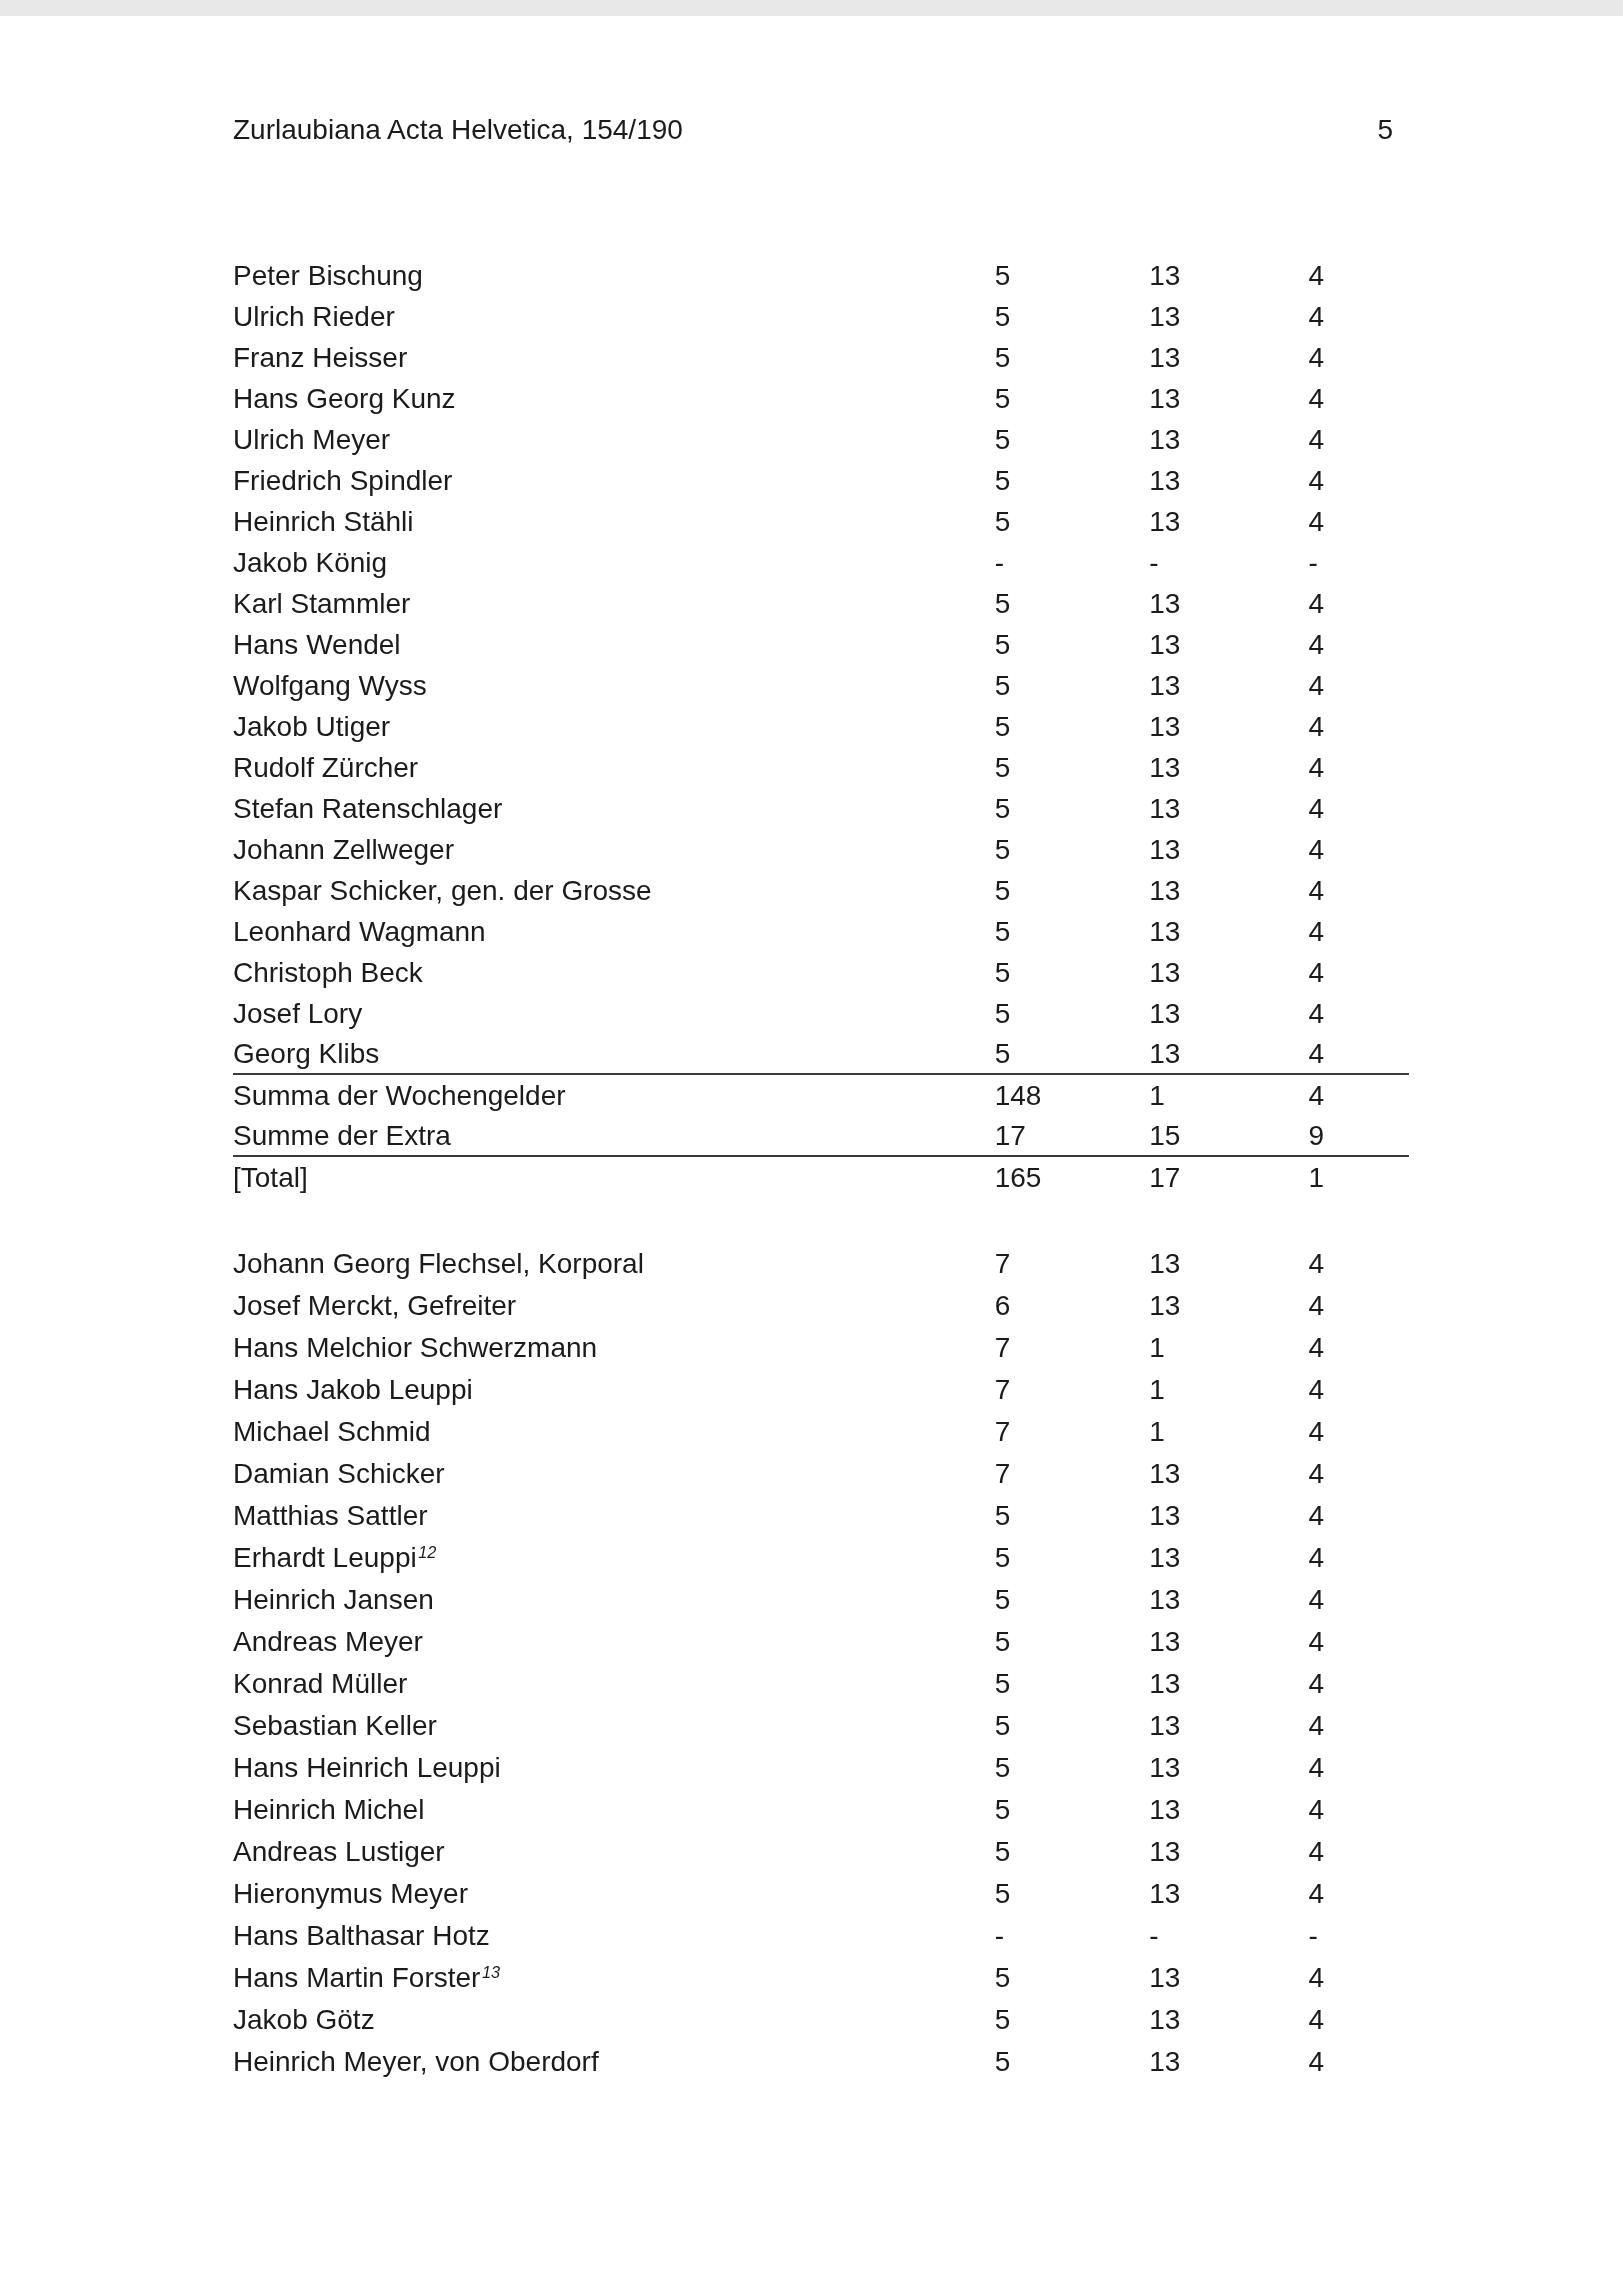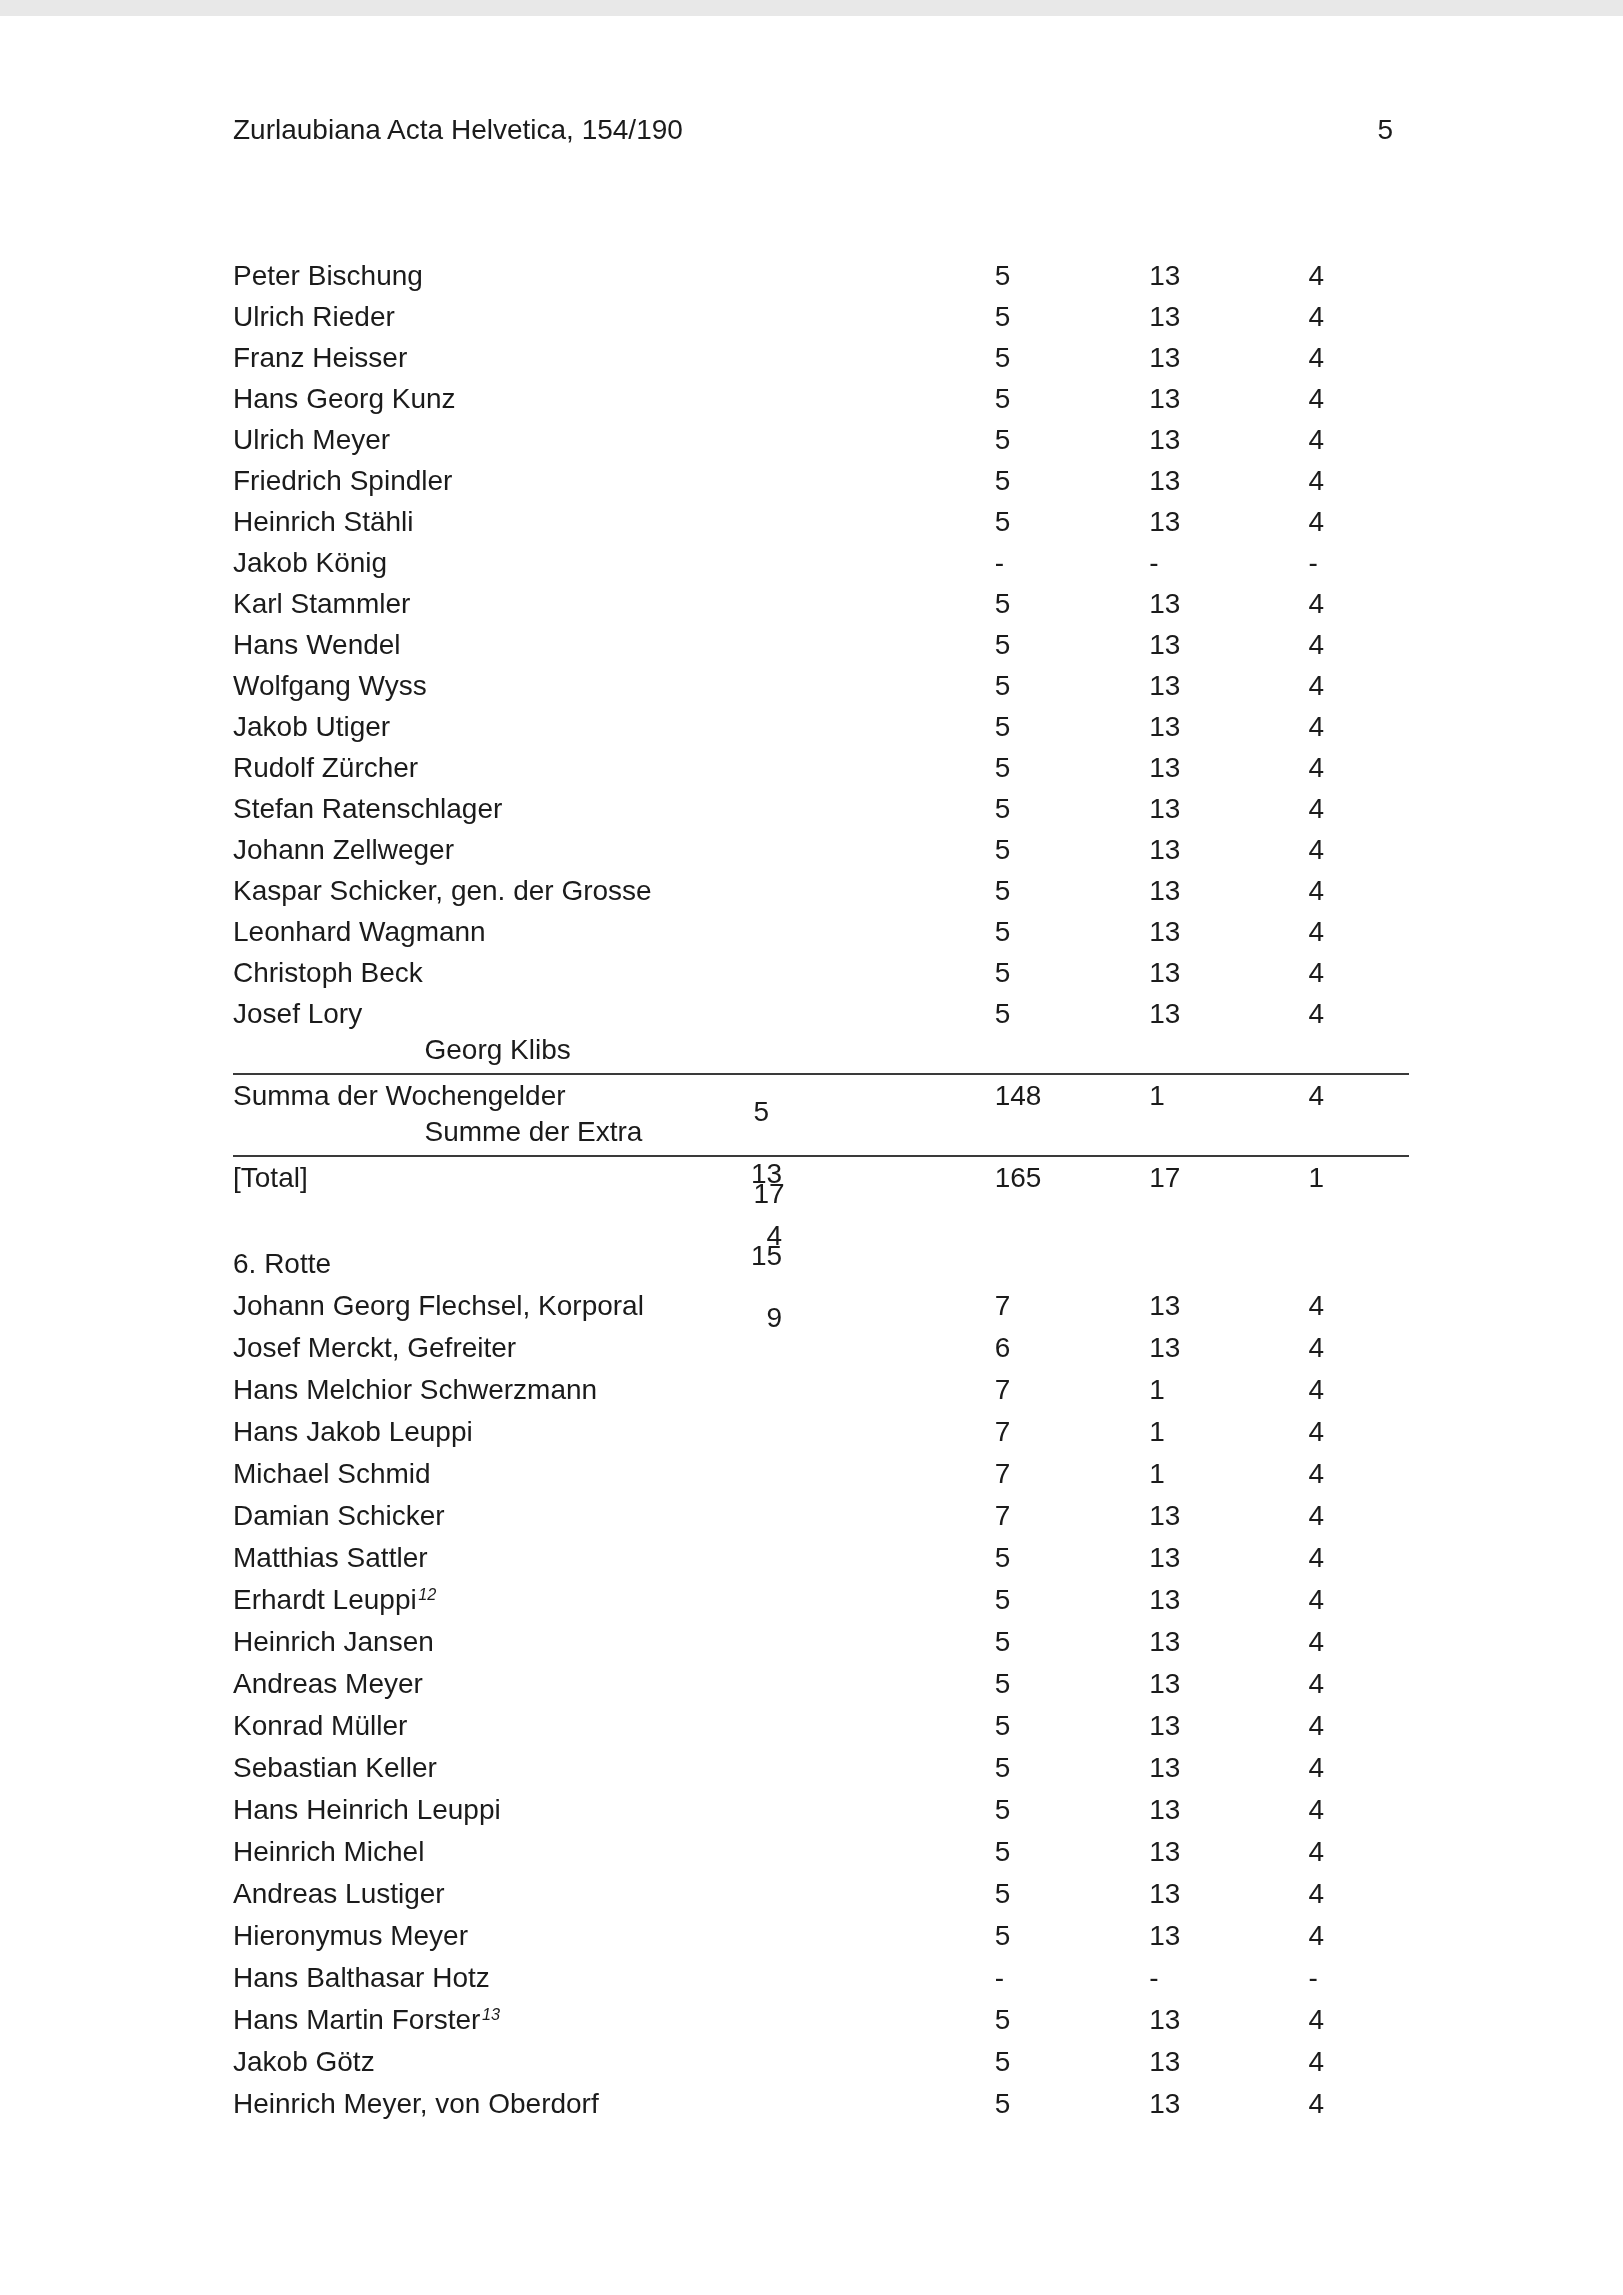--- a/index.html
+++ b/index.html
@@ -24,21 +24,21 @@
   .section{width:100%;}
   .section-1{margin-top:45px;}
   .row{
     box-sizing:border-box;
     display:flex;align-items:center;
     width:100%;
     gap:30px;
   }
   .section-0 .row{height:41px;}
   .section-1 .row{height:42px;}
-  .rule-below{border-bottom:2.4px solid var(--rule,#3a3a3a);flex-direction:column;}
+  .rule-below{border-bottom:2.4px solid var(--rule,#3a3a3a);}
   .col-name{width:793px;white-space:nowrap;}
   .col-1{width:135px;}
   .col-2{width:140px;}
   .col-3{width:109px;}
   .num{white-space:nowrap;}
   .sup{font-size:0.58em;position:relative;top:-0.55em;margin-left:1.6px;font-style:italic;}
   .heading .col-name{width:100%;}
 </style>
 </head>
 <body>
@@ -205,23 +205,20 @@
   </div>
 
   <div class="row">
     <span class="col-name">[Total]</span>
     <span class="col-1 num">165</span>
     <span class="col-2 num">17</span>
     <span class="col-3 num">1</span>
   </div>
 </div>
       <div class="section section-1">
-  <div class="row heading">
-    <span class="col-name">6. Rotte</span>
-  </div>
 
   <div class="row">
     <span class="col-name">Johann Georg Flechsel, Korporal</span>
     <span class="col-1 num">7</span>
     <span class="col-2 num">13</span>
     <span class="col-3 num">4</span>
   </div>
 
   <div class="row">
     <span class="col-name">Josef Merckt, Gefreiter</span>

